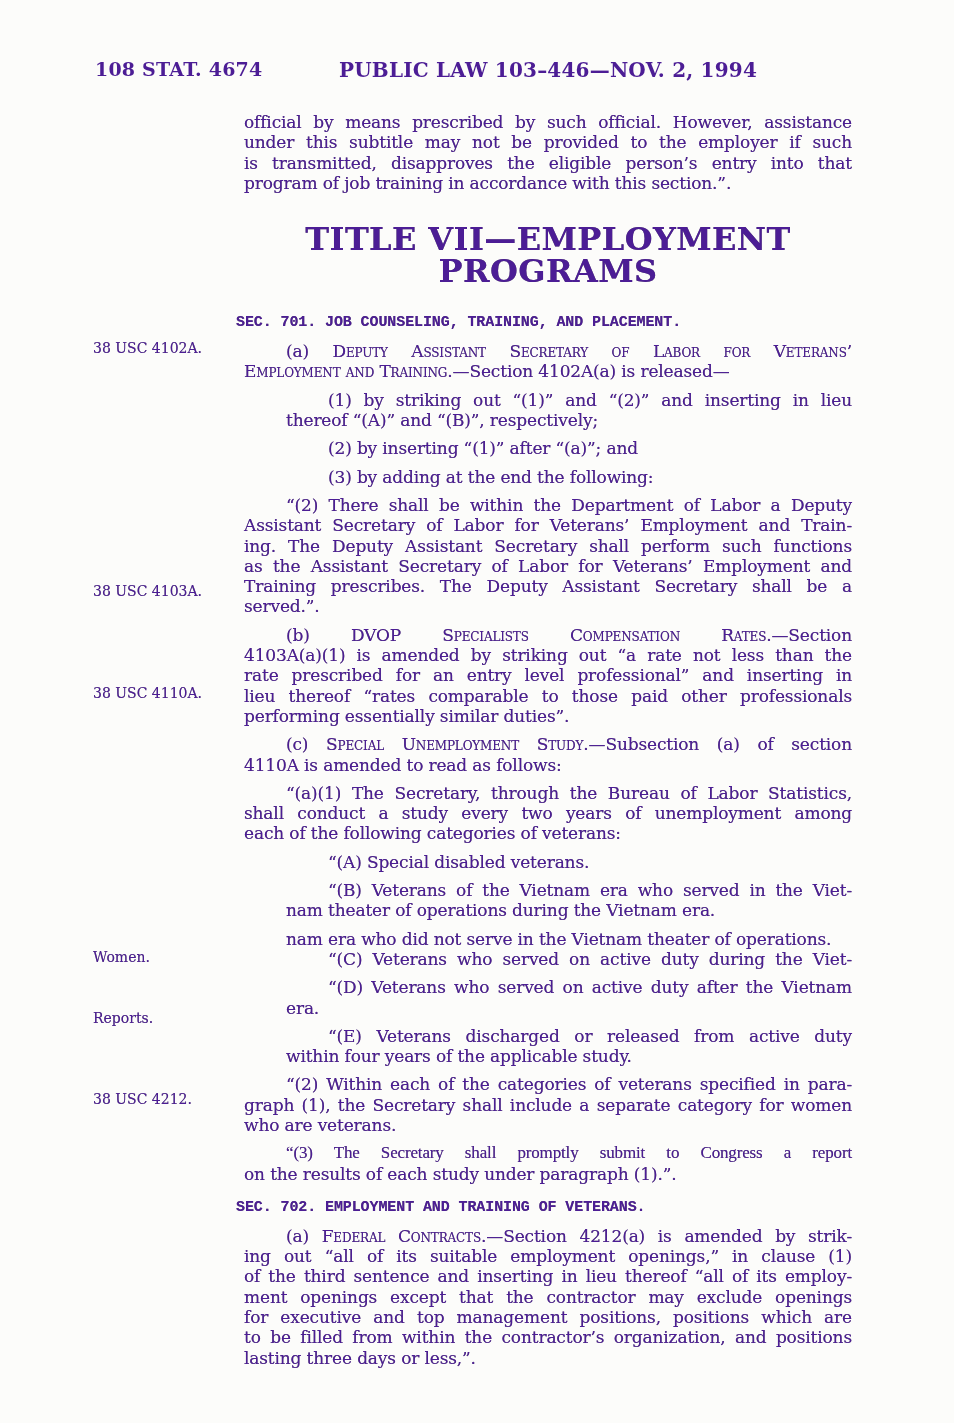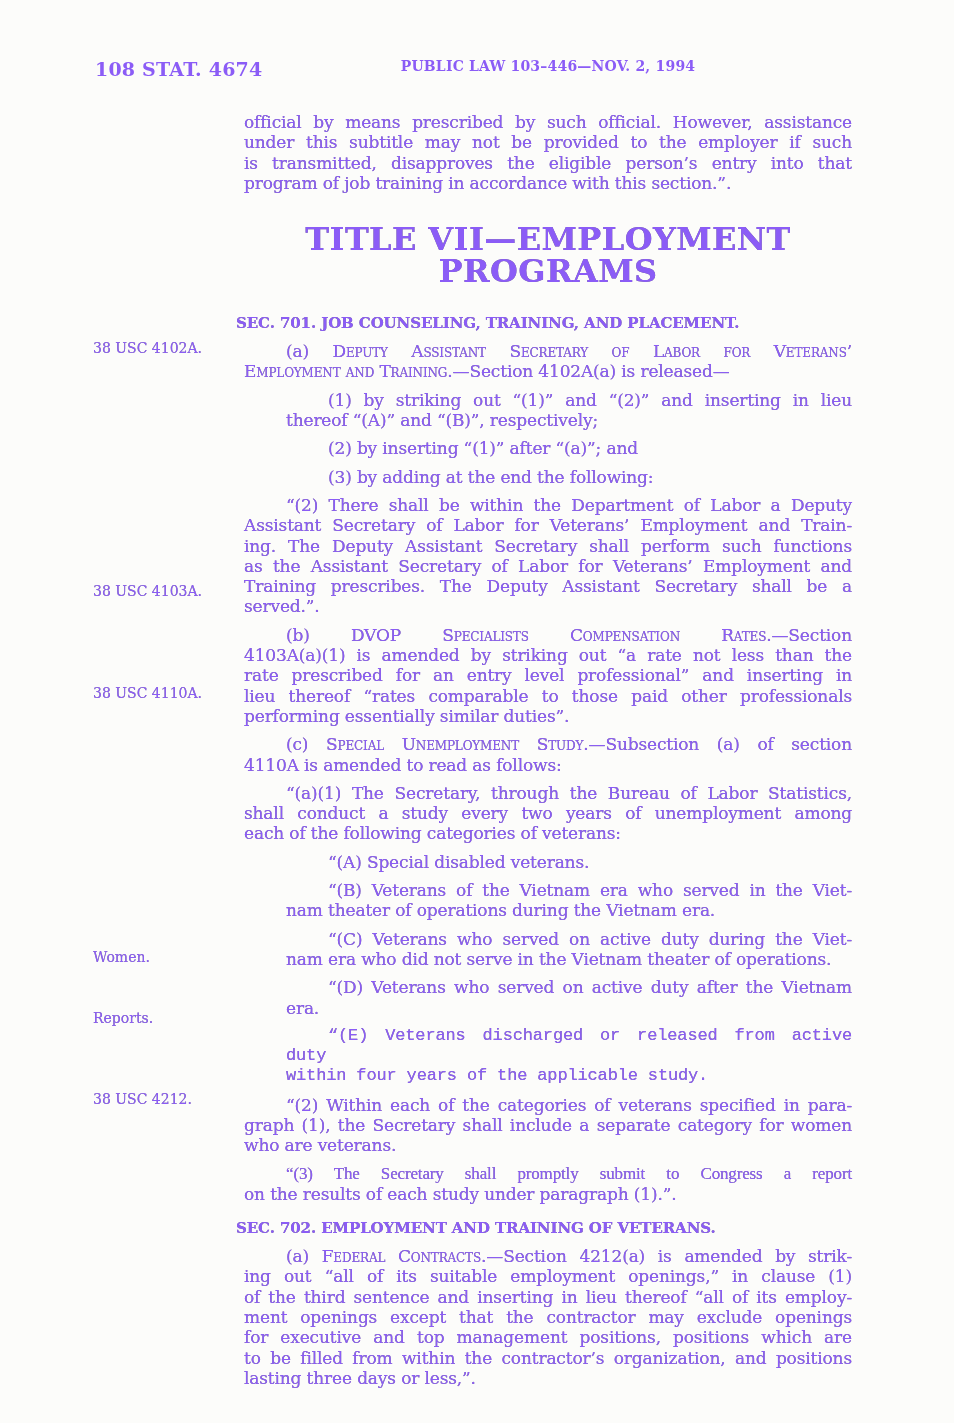--- a/index.html
+++ b/index.html
@@ -22,21 +22,21 @@
     font-weight: bold;
     letter-spacing: 0.2px;
     white-space: nowrap;
   }
   .page-header-law {
     position: absolute;
     left: 236px;
     top: 58px;
     width: 624px;
     text-align: center;
-    font-size: 14px;
+    font-size: 20px;
     font-weight: bold;
     letter-spacing: 0.2px;
     white-space: nowrap;
   }
   .text-column {
     position: absolute;
     left: 236px;
     top: 104px;
     width: 624px;
     font-size: 17px;
@@ -58,35 +58,36 @@
     margin: 30px 0 26px 0;
     text-shadow: 0 0 0.5px rgba(20,20,20,0.6);
   }
   .sec-heading {
     font-size: 15px;
     line-height: 20px;
     font-weight: bold;
     letter-spacing: -0.1px;
     margin: 14px 0 6px 0;
     text-shadow: 0 0 0.4px rgba(20,20,20,0.6);
+    font-family: Liberation Mono, monospace;
   }
   .margin-note {
     position: absolute;
     left: 93px;
     width: 135px;
     font-size: 14px;
     line-height: 17px;
     white-space: nowrap;
     text-shadow: 0 0 0.3px rgba(20,20,20,0.5);
   }
 </style>
 </head>
 <body>
 
-<div class="page" style="background: rgb(252, 252, 250); color: #8b5cf6;">
+<div class="page" style="background: rgb(252, 252, 250); color: #4c1d95;">
   <div class="page-header-stat">108 STAT. 4674</div>
   <div class="page-header-law">PUBLIC LAW 103–446—NOV. 2, 1994</div>
   <div class="text-column" id="col">
       <div class="para" style="padding-left: 0px;">
         <div class="line j" style="text-indent: 0px;">official by means prescribed by such official. However, assistance</div>
         <div class="line j">under this subtitle may not be provided to the employer if such</div>
         <div class="line j">is transmitted, disapproves the eligible person’s entry into that</div>
         <div class="line l">program of job training in accordance with this section.”.</div>
       </div>
       <div class="doc-title">TITLE VII—EMPLOYMENT PROGRAMS</div>
@@ -130,28 +131,28 @@
         <div class="line l">each of the following categories of veterans:</div>
       </div>
       <div class="para" style="padding-left: 42px;">
         <div class="line l" style="text-indent: 42px;">“(A) Special disabled veterans.</div>
       </div>
       <div class="para" style="padding-left: 42px;">
         <div class="line j" style="text-indent: 42px;">“(B) Veterans of the Vietnam era who served in the Viet-</div>
         <div class="line l">nam theater of operations during the Vietnam era.</div>
       </div>
       <div class="para" style="padding-left: 42px;">
+        <div class="line l">nam era who did not serve in the Vietnam theater of operations.</div>
         <div class="line j" style="text-indent: 42px;">“(C) Veterans who served on active duty during the Viet-</div>
-        <div class="line l">nam era who did not serve in the Vietnam theater of operations.</div>
       </div>
       <div class="para" style="padding-left: 42px;">
         <div class="line j" style="text-indent: 42px;">“(D) Veterans who served on active duty after the Vietnam</div>
         <div class="line l">era.</div>
       </div>
-      <div class="para" style="padding-left: 42px; font-family: Liberation Mono, monospace;">
+      <div class="para" style="padding-left: 42px;">
         <div class="line j" style="text-indent: 42px;">“(E) Veterans discharged or released from active duty</div>
         <div class="line l">within four years of the applicable study.</div>
       </div>
       <div class="para" style="padding-left: 0px;">
         <div class="line j" style="text-indent: 42px;">“(2) Within each of the categories of veterans specified in para-</div>
         <div class="line j">graph (1), the Secretary shall include a separate category for women</div>
         <div class="line l">who are veterans.</div>
       </div>
       <div class="para" style="padding-left: 0px;">
         <div class="line j" style="text-indent: 42px; font-family: Liberation Serif, serif;">“(3) The Secretary shall promptly submit to Congress a report</div>

